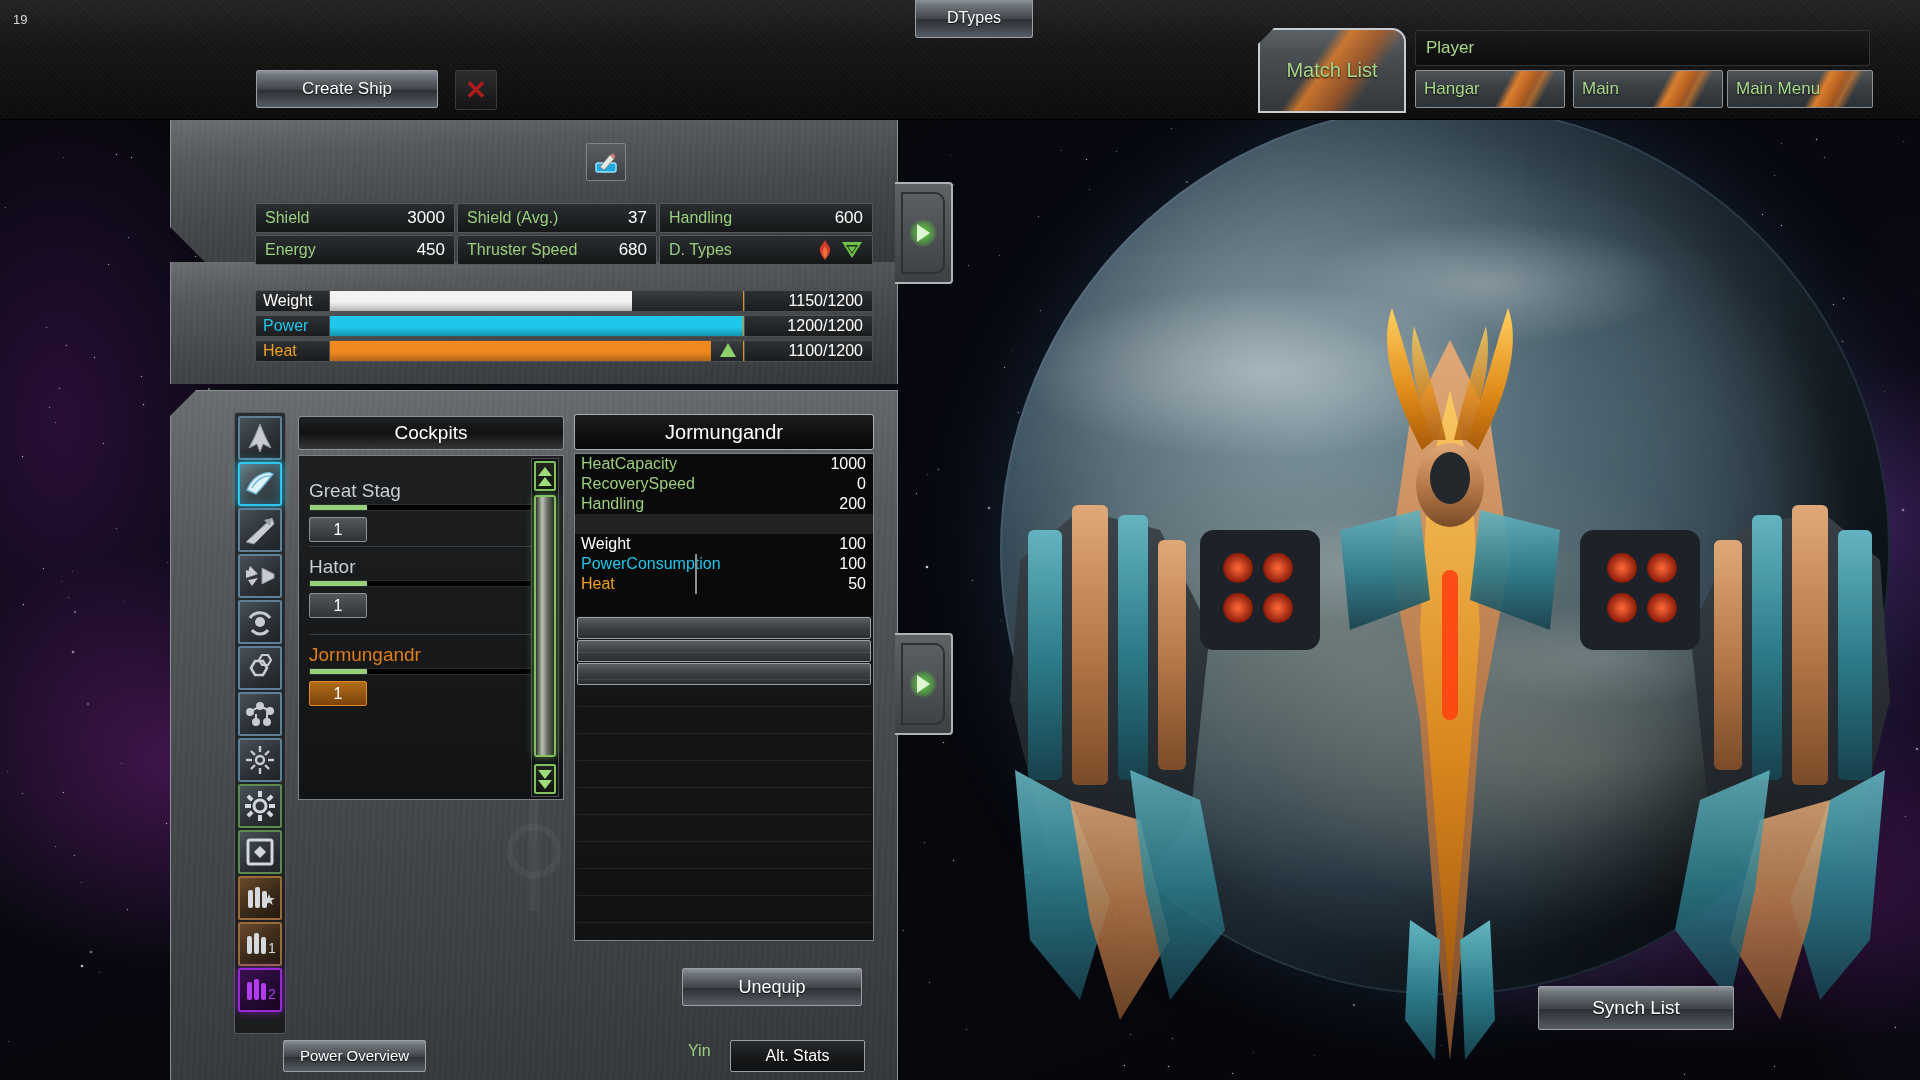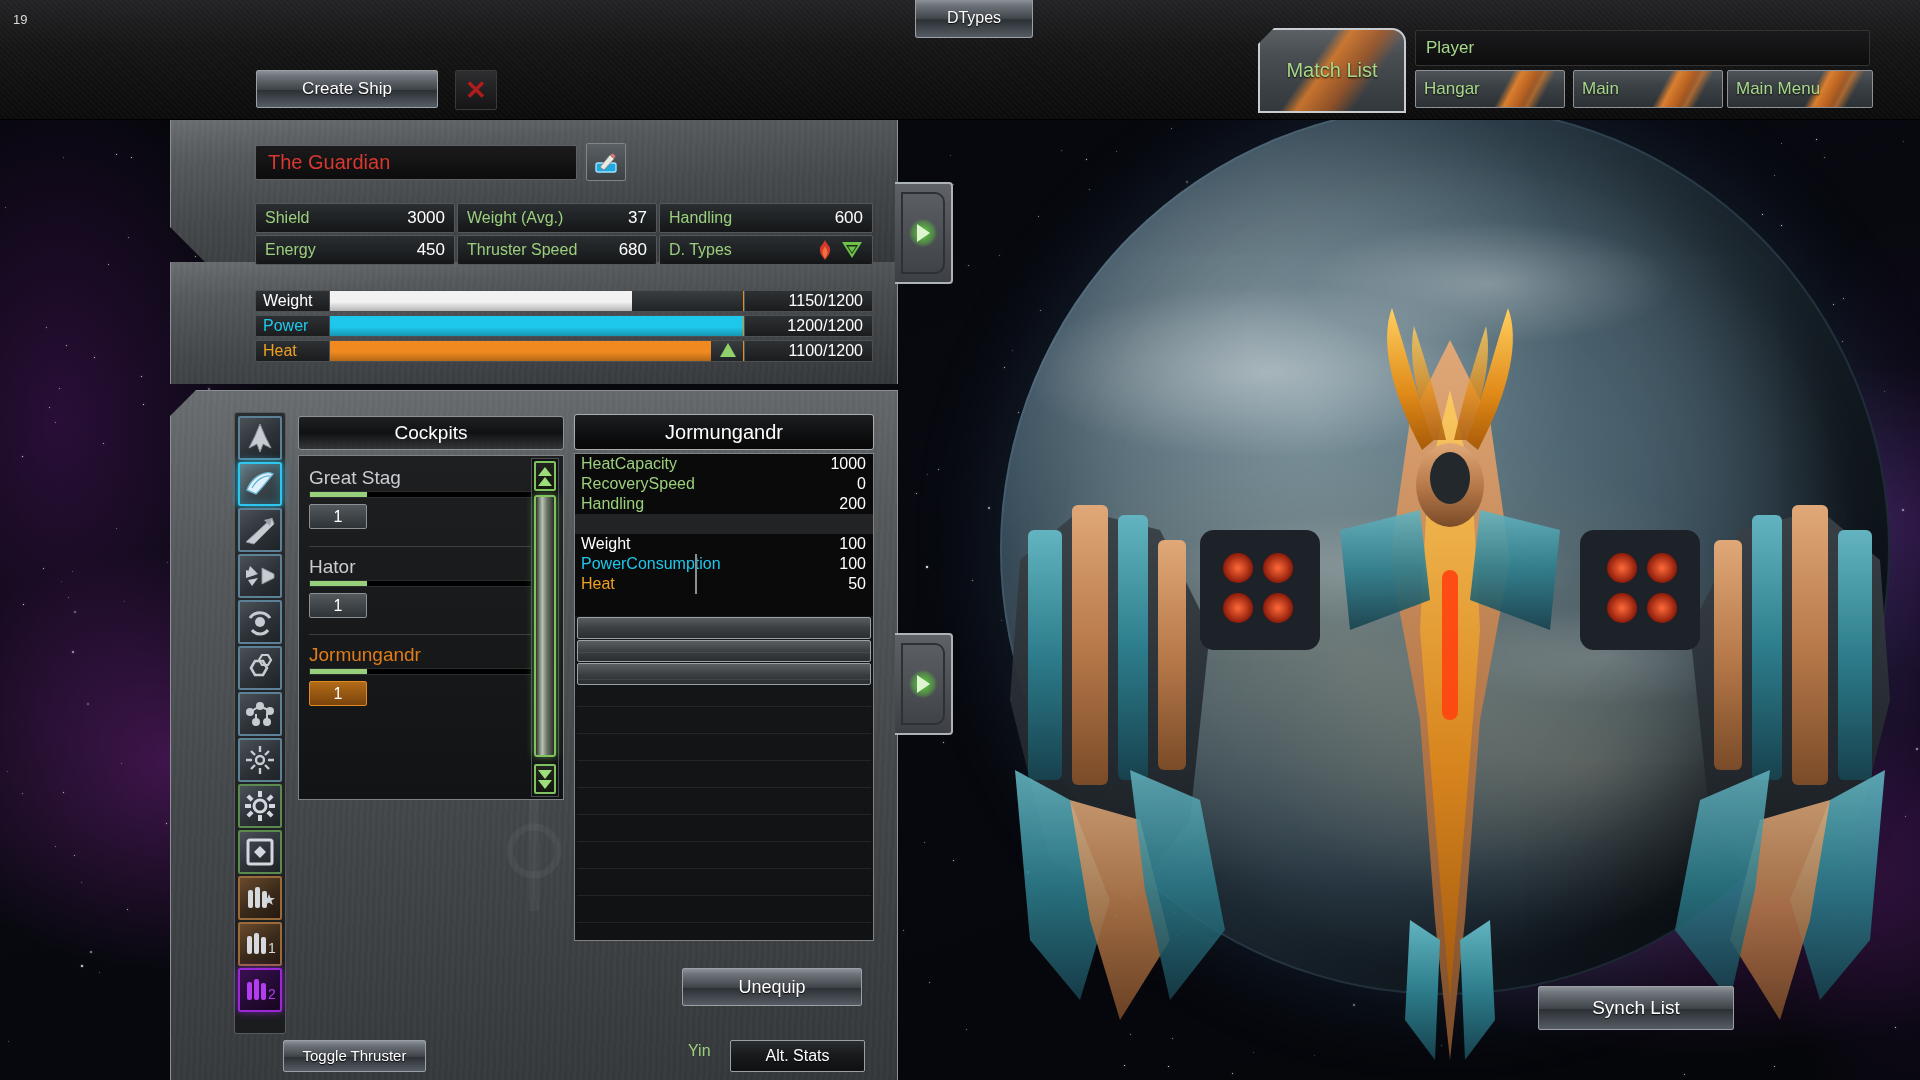--- a/index.html
+++ b/index.html
@@ -898,35 +898,34 @@
   </div>
   <div class="navbox" id="nav-main">
     <span class="streak"></span>
     <span class="lbl">Main Menu</span>
   </div>
 
   <div class="metal" id="stats-panel"></div>
   <div class="metal" id="stats-panel-2"></div>
   <div class="metal" id="main-panel"></div>
 
-  <input id="ship-name" value="The Guardian" style="">
   <div id="rename-btn">
     <svg width="26" height="26" viewBox="0 0 26 26">
       <rect x="3" y="14" width="20" height="9" rx="2" fill="#1fa8e0" stroke="#9fe4ff" stroke-width="1.4"></rect>
       <path d="M7 18 L17 6 L21 10 L11 21 Z" fill="#e9e9e4" stroke="#8a8a84" stroke-width="1"></path>
       <path d="M17 6 L21 10 L22.5 7 L20 4.5 Z" fill="#d97a7a"></path>
     </svg>
   </div>
 
   <div class="statcell" style="left:255px;  top:203px; width:200px;">
     <span class="k">Shield</span>
     <span class="v">3000</span>
   </div>
   <div class="statcell" style="left:457px;  top:203px; width:200px;">
-    <span class="k">Weight (Avg.)</span>
+    <span class="k">Shield (Avg.)</span>
     <span class="v">37</span>
   </div>
   <div class="statcell" style="left:659px;  top:203px; width:214px;">
     <span class="k">Handling</span>
     <span class="v">600</span>
   </div>
   <div class="statcell" style="left:255px;  top:235px; width:200px;">
     <span class="k">Energy</span>
     <span class="v">450</span>
   </div>
@@ -1074,21 +1073,21 @@
           <rect x="10" y="5" width="5" height="21" rx="2" fill="#b43cf0"></rect>
         <rect x="17" y="9" width="5" height="17" rx="2" fill="#b43cf0"></rect>
         <text x="24" y="25" font-size="14" fill="#b43cf0" font-family="Liberation Sans">2</text>
       </svg>
     </div>
   </div>
 
   <div id="cockpits-head">Cockpits</div>
   <div id="cockpits-body">
 
-    <div class="cp-item" style="top:11px;">
+    <div class="cp-item" style="top:24px;">
       <div class="nm" style="color:#c9cdd1">Great Stag</div>
       <div class="bar">
           <i style="width:25%"></i>
         </div>
       <div class="qty">1</div>
     </div>
     <div class="cp-sep" style="top:90px;"></div>
 
     <div class="cp-item" style="top:100px;">
       <div class="nm" style="color:#c9cdd1">Hator</div>
@@ -1150,21 +1149,21 @@
       <span class="v">50</span>
     </div>
     <div style="height:22px;background:#0a0a0b"></div>
     <div class="dslot"></div>
     <div class="dslot"></div>
     <div class="dslot"></div>
     <div class="dlines"></div>
   </div>
 
   <div class="btn" id="unequip">Unequip</div>
-  <div class="btn" id="toggle-overview">Toggle Thruster</div>
+  <div class="btn" id="toggle-overview">Power Overview</div>
   <div id="yin-label">Yin</div>
   <div class="btn" id="alt-stats">Alt. Stats</div>
   <div class="btn" id="synch-ships">Synch List</div>
 
   <div class="side-tab" id="side-tab-1">
     <span class="glowbtn"></span>
   </div>
   <div class="side-tab" id="side-tab-2">
     <span class="glowbtn"></span>
   </div>

